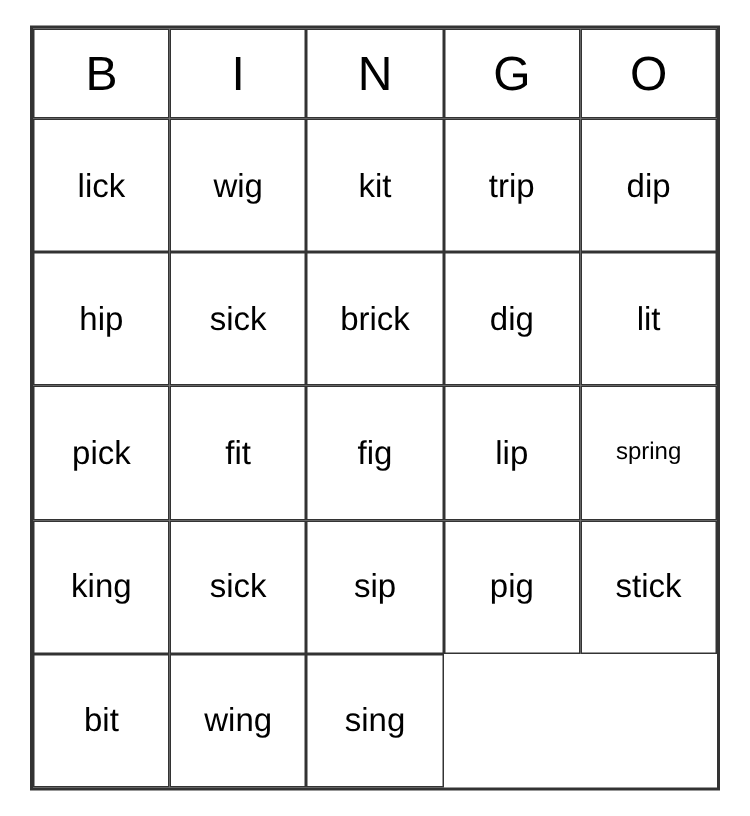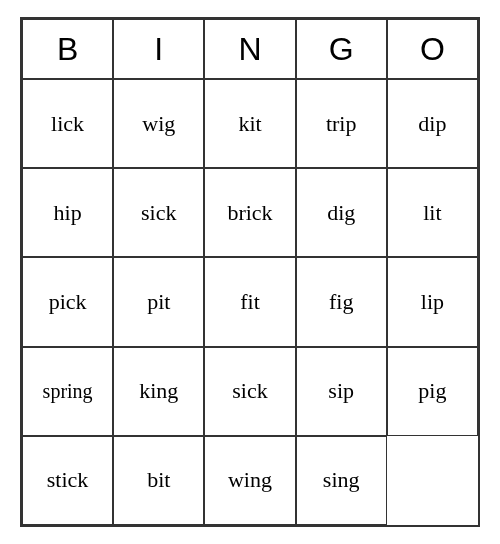--- a/index.html
+++ b/index.html
@@ -36,25 +36,25 @@
       font-weight: normal;
       font-family: Arial, sans-serif;
     }
 
     .cell {
       border: 1px solid #333;
       display: flex;
       justify-content: center;
       align-items: center;
       font-size: 22px;
-      font-family: Liberation Serif, serif;
+      font-family: Liberation Sans, sans-serif;
     }
 
     .cell.small-text {
-      font-size: 20px;
+      font-size: 16px;
     }
   </style>
 </head>
 <body>
 
 <div class="bingo-card">
 
   <div class="header-cell">B</div>
   <div class="header-cell">I</div>
   <div class="header-cell">N</div>
@@ -64,21 +64,20 @@
     <div class="cell">wig</div>
     <div class="cell">kit</div>
     <div class="cell">trip</div>
     <div class="cell">dip</div>
     <div class="cell">hip</div>
     <div class="cell">sick</div>
     <div class="cell">brick</div>
     <div class="cell">dig</div>
     <div class="cell">lit</div>
     <div class="cell">pick</div>
-    <div class="cell">pit</div>
     <div class="cell">fit</div>
     <div class="cell">fig</div>
     <div class="cell">lip</div>
     <div class="cell small-text">spring</div>
     <div class="cell">king</div>
     <div class="cell">sick</div>
     <div class="cell">sip</div>
     <div class="cell">pig</div>
     <div class="cell">stick</div>
     <div class="cell">bit</div>

